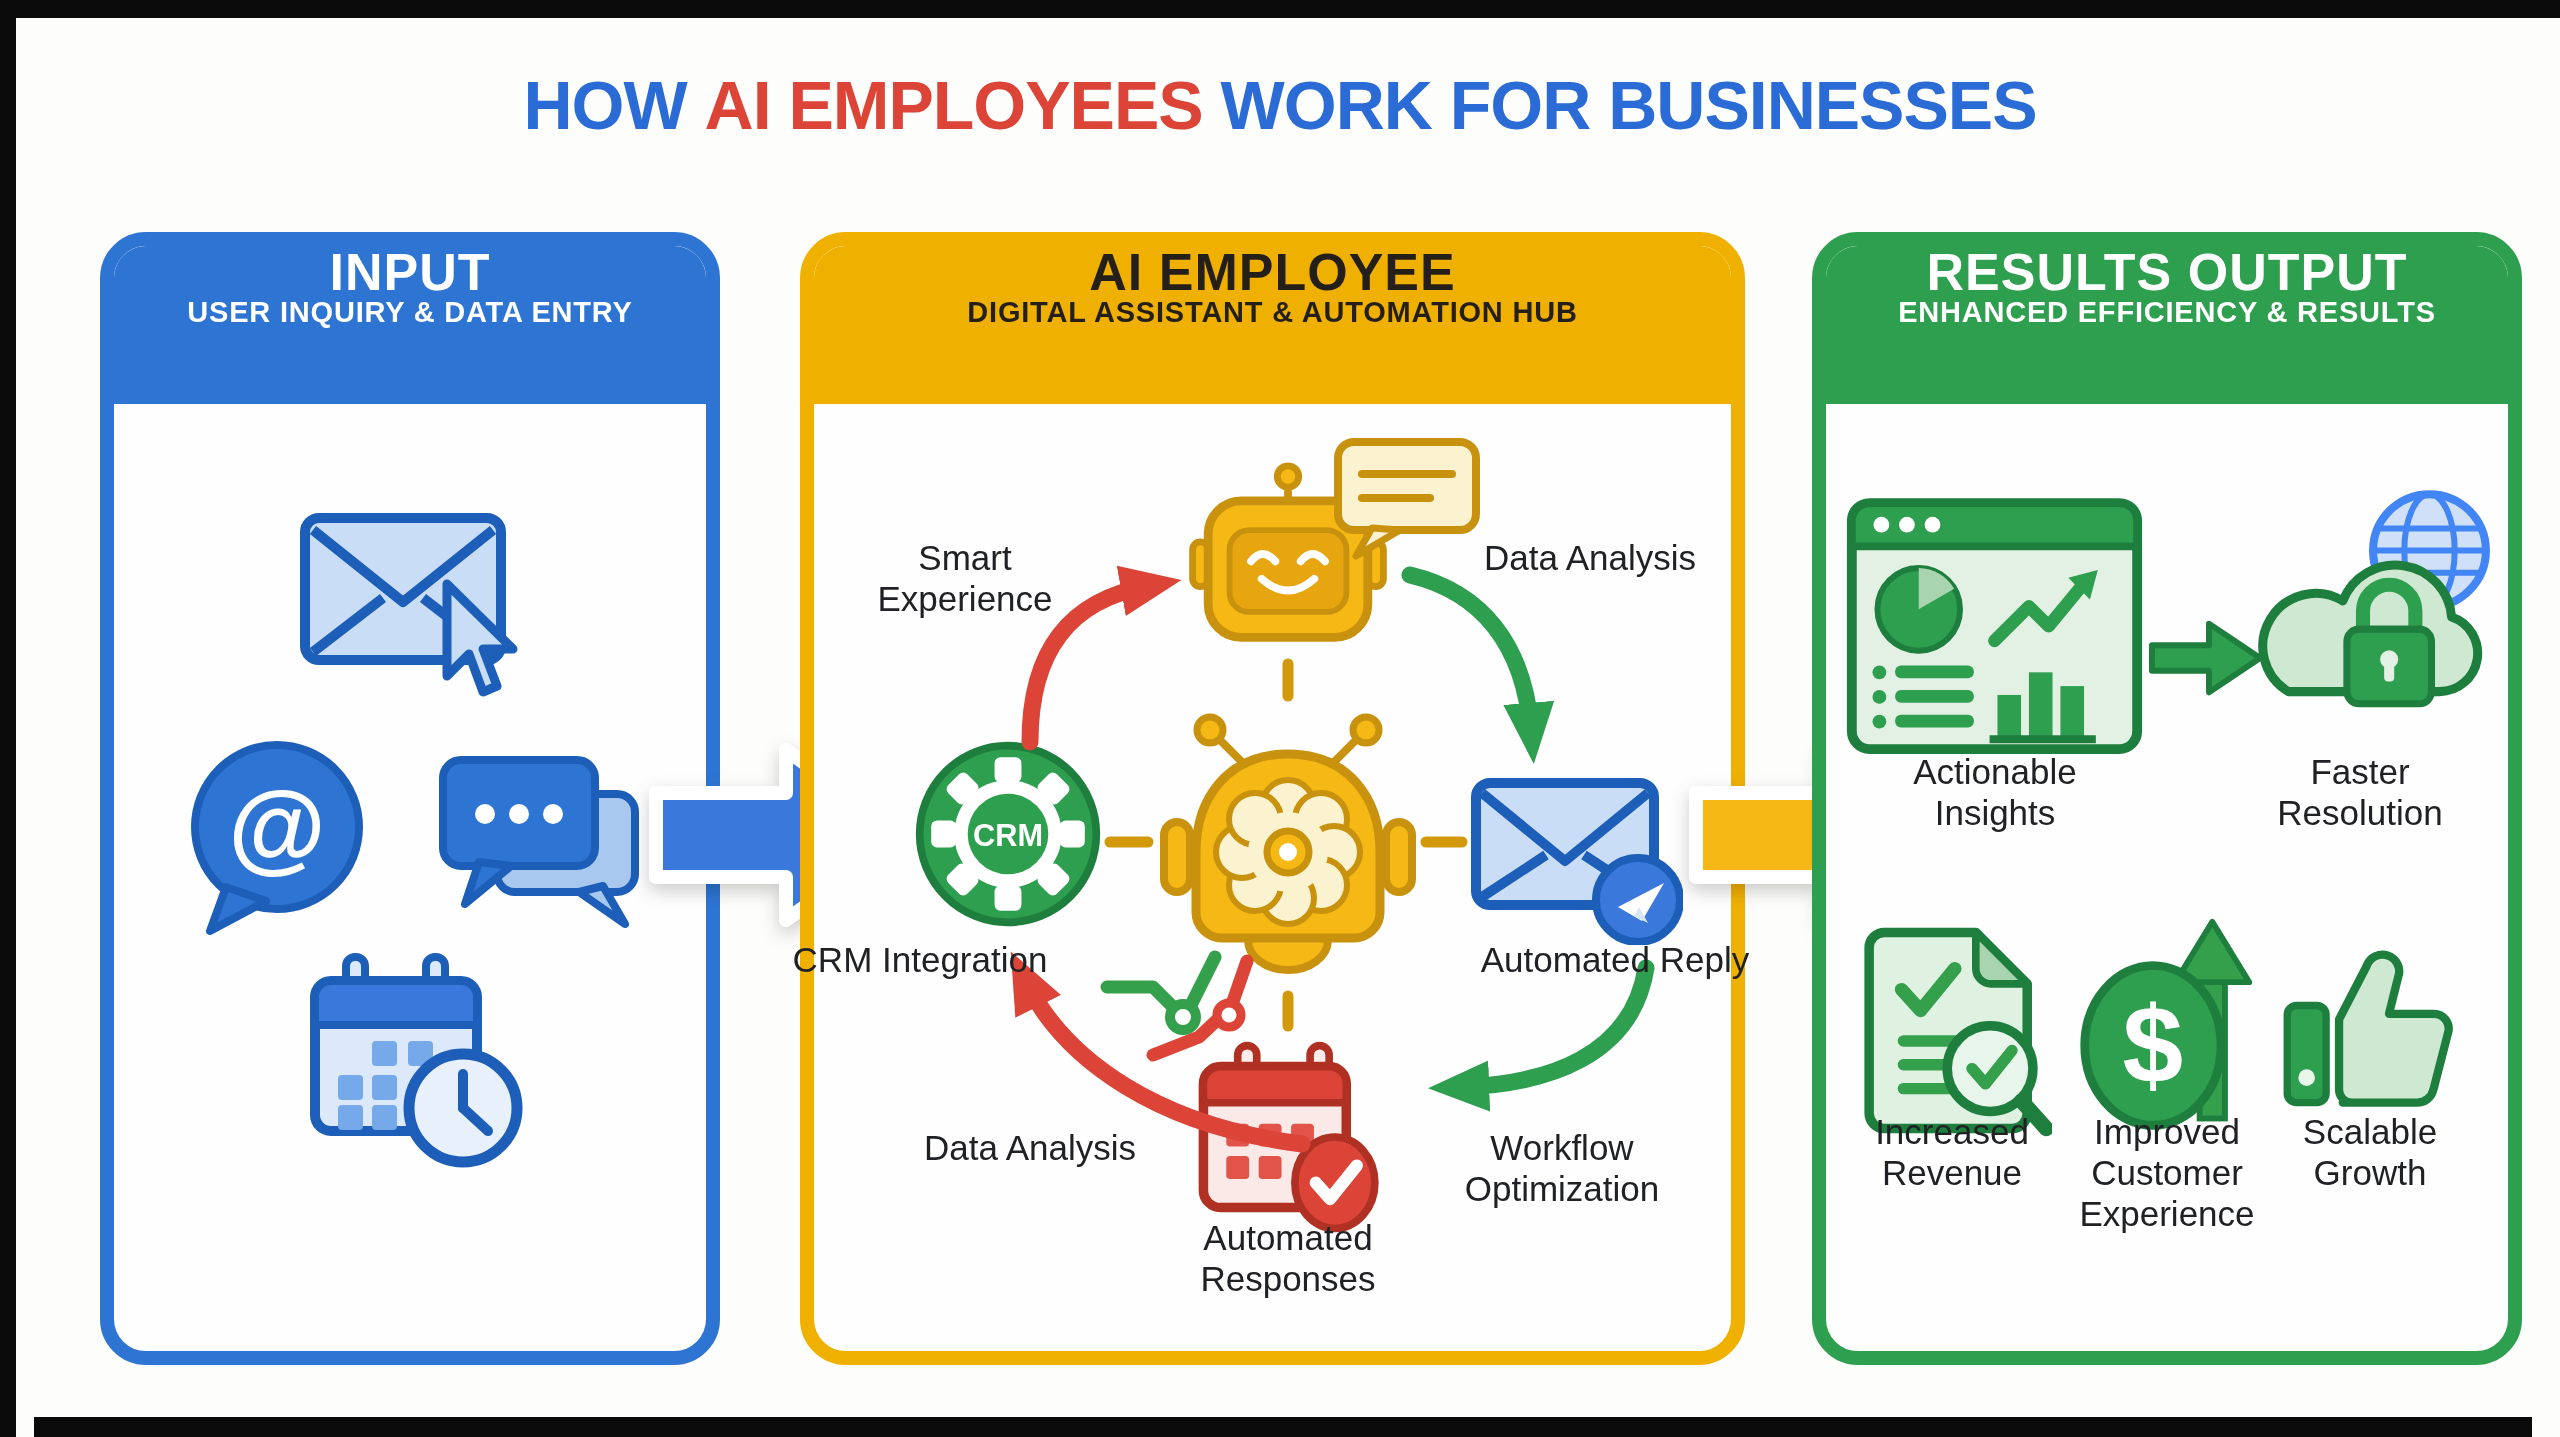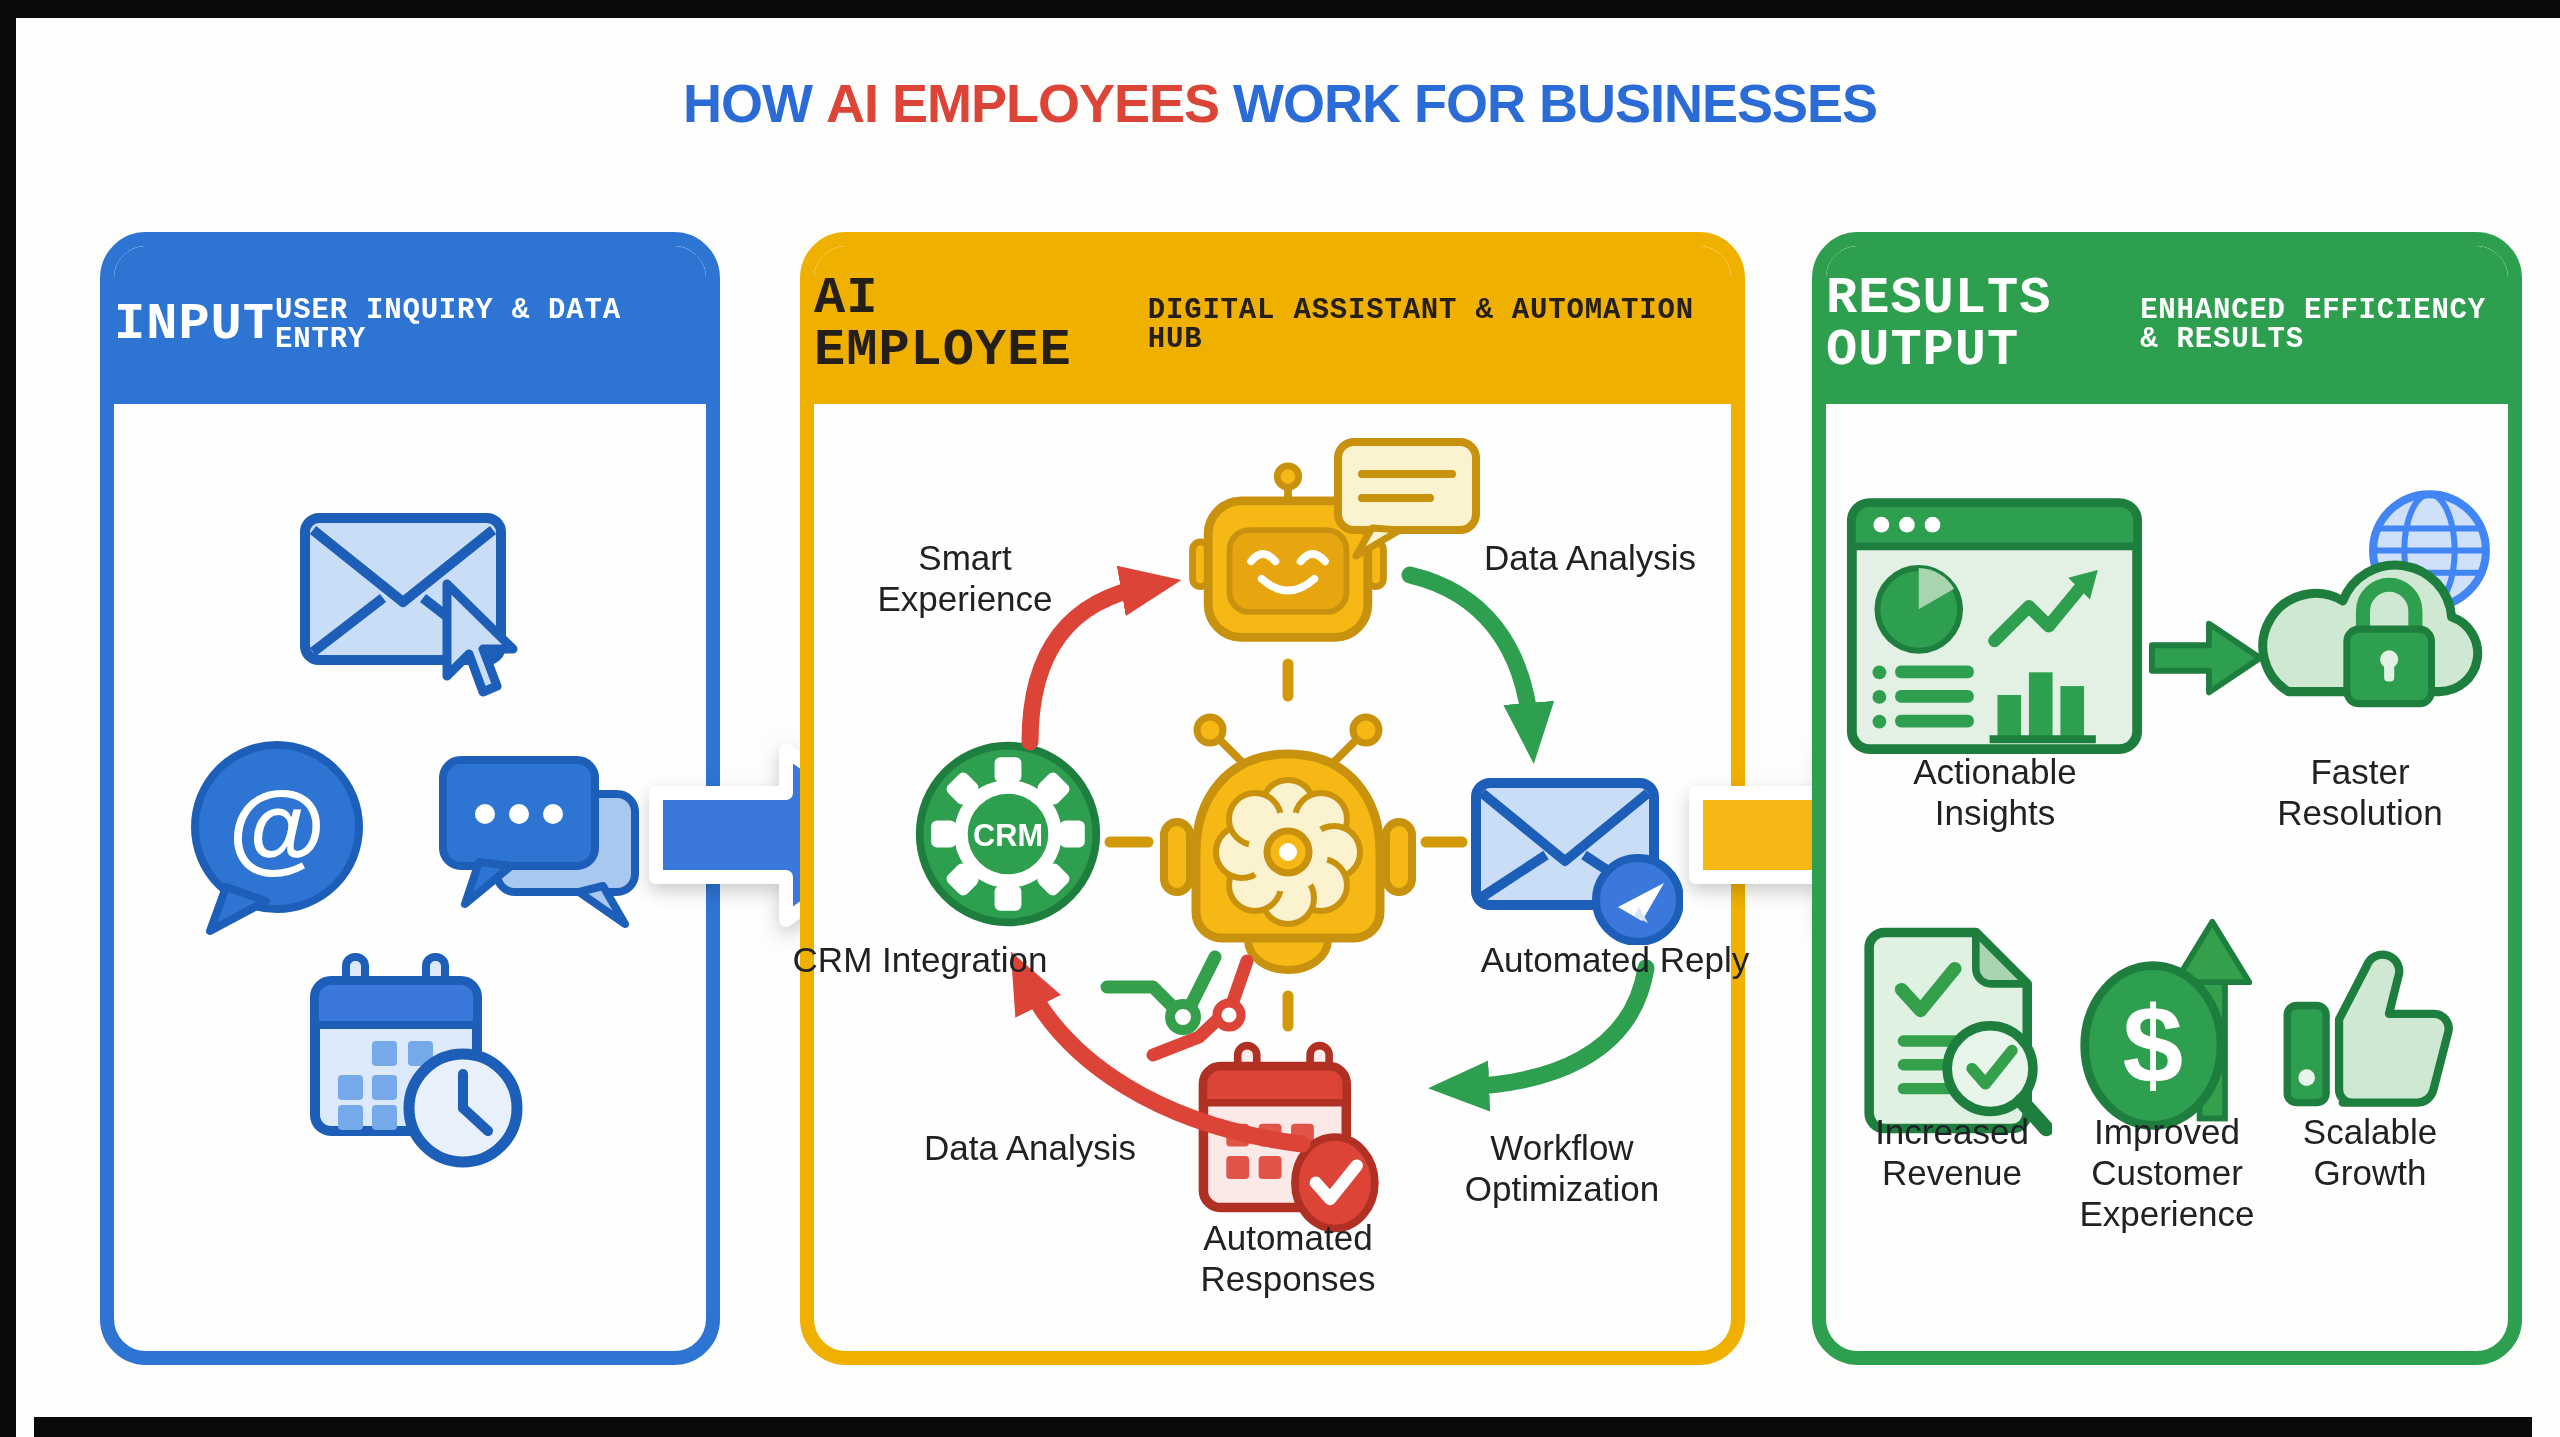--- a/index.html
+++ b/index.html
@@ -3,31 +3,31 @@
 <meta charset="utf-8">
 <style>
   html,body{margin:0;padding:0;background:#000;}
   #stage{position:relative;width:2560px;height:1437px;background:#FDFDFB;overflow:hidden;
          font-family:"Liberation Sans",sans-serif;color:#202124;}
   .bar{position:absolute;background:#0a0a0a;}
   #bar-top{left:0;top:0;right:0;height:18px;}
   #bar-left{left:0;top:0;bottom:0;width:16px;}
   #bar-bottom{left:34px;right:28px;bottom:0;height:20px;}
 
-  #main-title{position:absolute;left:0;right:0;top:72px;text-align:center;
-    font-size:54px;font-weight:800;letter-spacing:-1px;white-space:nowrap;}
+  #main-title{position:absolute;left:0;right:0;top:66px;text-align:center;
+    font-size:68px;font-weight:800;letter-spacing:-1px;white-space:nowrap;}
   .t-blue{color:#2B6BD6;} .t-red{color:#DB4437;}
 
   .panel{position:absolute;top:232px;height:1133px;background:#FEFEFE;border-radius:46px;
          box-sizing:border-box;overflow:hidden;}
   #panel-input{left:100px;width:620px;border:14px solid #2E75D3;}
   #panel-ai{left:800px;width:945px;border:14px solid #F0B000;}
   #panel-output{left:1812px;width:710px;border:14px solid #2E9E4F;}
-  .panel-header{height:158px;display:flex;flex-direction:row;
-    align-items:center;border-radius:30px 30px 0 0;font-family:Liberation Mono, monospace;}
+  .panel-header{height:158px;display:flex;flex-direction:column;
+    align-items:center;border-radius:30px 30px 0 0;}
   #panel-input .panel-header{background:#2E75D3;color:#fff;}
   #panel-ai .panel-header{background:#F0B000;color:#241f18;}
   #panel-output .panel-header{background:#2E9E4F;color:#fff;}
   .panel-title{font-size:52px;font-weight:800;letter-spacing:1px;line-height:1;}
   .panel-sub{font-size:29px;font-weight:700;letter-spacing:.8px;line-height:1;}
 
   .abs{position:absolute;}
   .label{position:absolute;font-size:35px;line-height:1.17;text-align:center;color:#202124;}
   .nav-arrow{filter:drop-shadow(0 7px 9px rgba(0,0,0,.20));}
   svg text{font-family:"Liberation Sans",sans-serif;font-weight:bold;}

